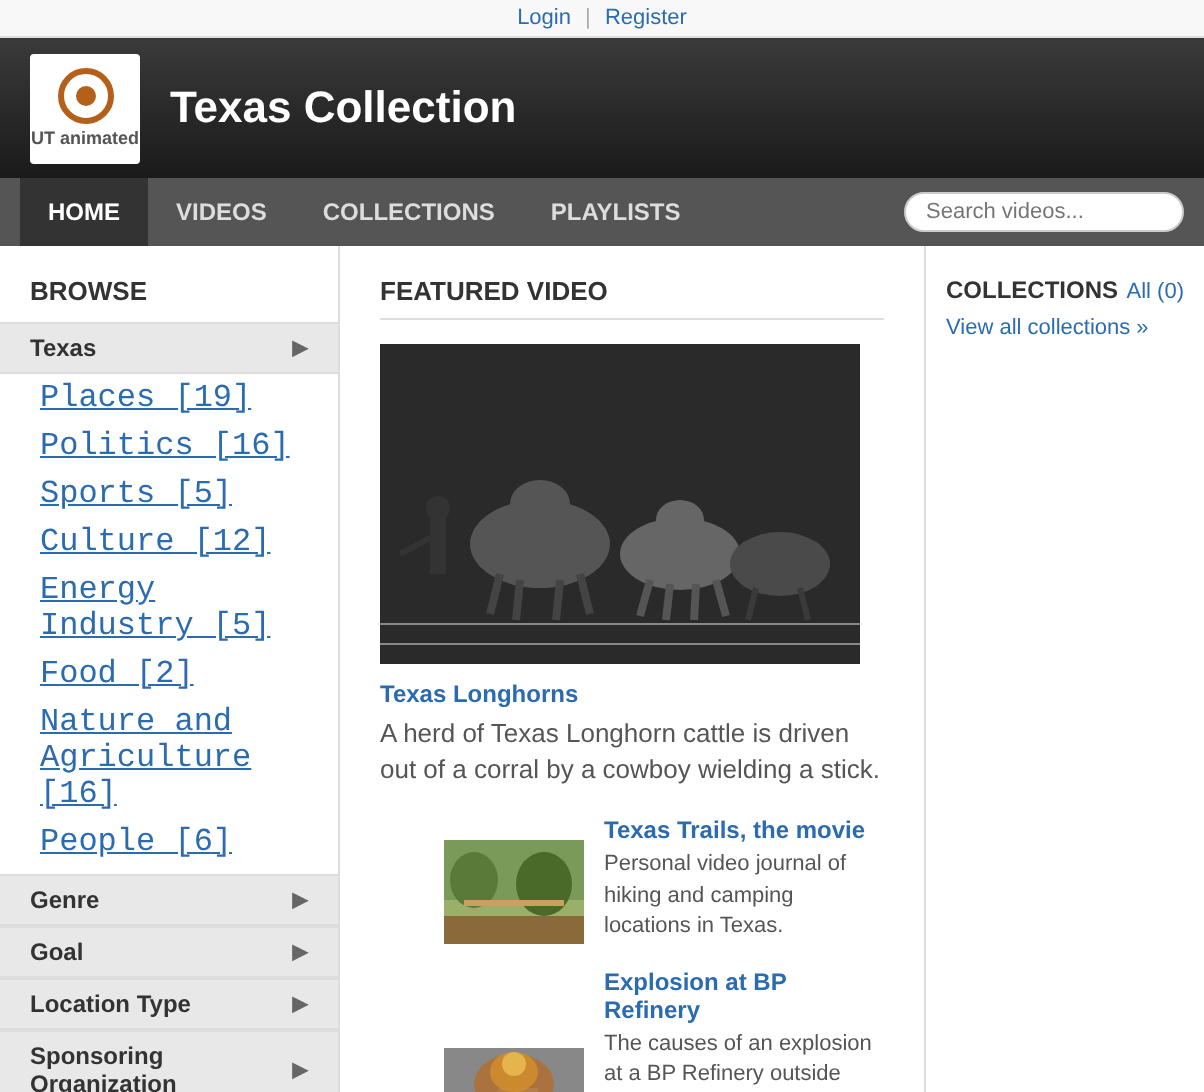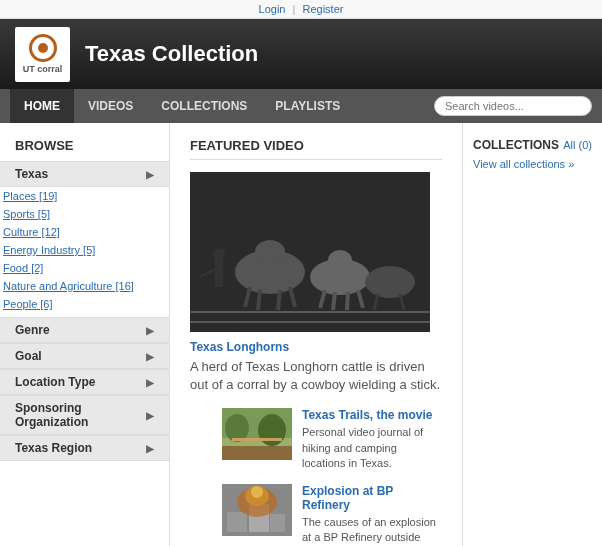--- a/index.html
+++ b/index.html
@@ -69,21 +69,21 @@
     }
     .search-box {
       margin-left: auto;
       background: white;
       border: 1px solid #ccc;
       border-radius: 12px;
       padding: 3px 10px;
       font-size: 11px;
       color: #aaa;
       display: flex; align-items: center;
-      width: 158px;
+      width: 140px;
     }
     .search-box input {
       border: none; outline: none;
       font-size: 11px; color: #aaa;
       width: 100%;
       background: transparent;
     }
 
     
     .main-content {
@@ -117,25 +117,26 @@
       justify-content: space-between;
       cursor: pointer;
       border-top: 1px solid #ddd;
       border-bottom: 1px solid #ddd;
     }
     .sidebar-category .arrow {
       font-size: 10px;
       color: #666;
     }
     .sidebar-link {
-      padding: 3px 3px;
-      color: #2b6cb0;
-      font-size: 11px;
+      padding: 3px 20px;
+      color: #2b6cb0;
+      font-size: 16px;
       cursor: pointer;
       display: block;
+      font-family: Liberation Mono, monospace;
     }
 
     
     .center-content {
       flex: 1;
       padding: 15px 20px;
     }
     .featured-title {
       font-size: 13px;
       font-weight: bold;
@@ -162,21 +163,21 @@
     }
     .featured-video-desc {
       font-size: 13px;
       color: #555;
       line-height: 1.4;
       margin-bottom: 14px;
     }
     .video-list-item {
       display: flex;
       margin-bottom: 12px;
-      align-items: flex-start;
+      align-items: flex-end;
       padding-left: 32px;
     }
     .video-thumb {
       width: 70px;
       height: 52px;
       background: #888;
       flex-shrink: 0;
       margin-right: 10px;
     }
     .video-thumb.thumb-trails { background: #6a8a4a; }
@@ -236,21 +237,21 @@
   <a href="#" style="color:#2b6cb0; text-decoration:none;">Login</a>
   <span style="color:#aaa; margin:0 4px;">|</span>
   <a href="#" style="color:#2b6cb0; text-decoration:none;">Register</a>
 </div>
 
 <div class="header">
   <div class="logo-box">
     <div class="logo-icon">
       <div class="logo-icon-inner"></div>
     </div>
-    <span class="logo-text">UT corral</span>
+    <span class="logo-text">UT animated</span>
   </div>
   <h1 class="header-title">Texas Collection</h1>
 </div>
 
 <div class="navbar">
   <div class="nav-item active">HOME</div>
   <div class="nav-item">VIDEOS</div>
   <div class="nav-item">COLLECTIONS</div>
   <div class="nav-item">PLAYLISTS</div>
   <div class="search-box">
@@ -261,20 +262,21 @@
 <div class="main-content">
 
   <div class="sidebar">
     <div class="browse-title">BROWSE</div>
 
     <div class="sidebar-category">
       <span>Texas</span>
       <span class="arrow">▶</span>
     </div>
     <a class="sidebar-link" href="#">Places [19]</a>
+    <a class="sidebar-link" href="#">Politics [16]</a>
     <a class="sidebar-link" href="#">Sports [5]</a>
     <a class="sidebar-link" href="#">Culture [12]</a>
     <a class="sidebar-link" href="#">Energy Industry [5]</a>
     <a class="sidebar-link" href="#">Food [2]</a>
     <a class="sidebar-link" href="#">Nature and Agriculture [16]</a>
     <a class="sidebar-link" href="#">People [6]</a>
 
     <div class="sidebar-category" style="margin-top:4px;">
       <span>Genre</span>
       <span class="arrow">▶</span>

